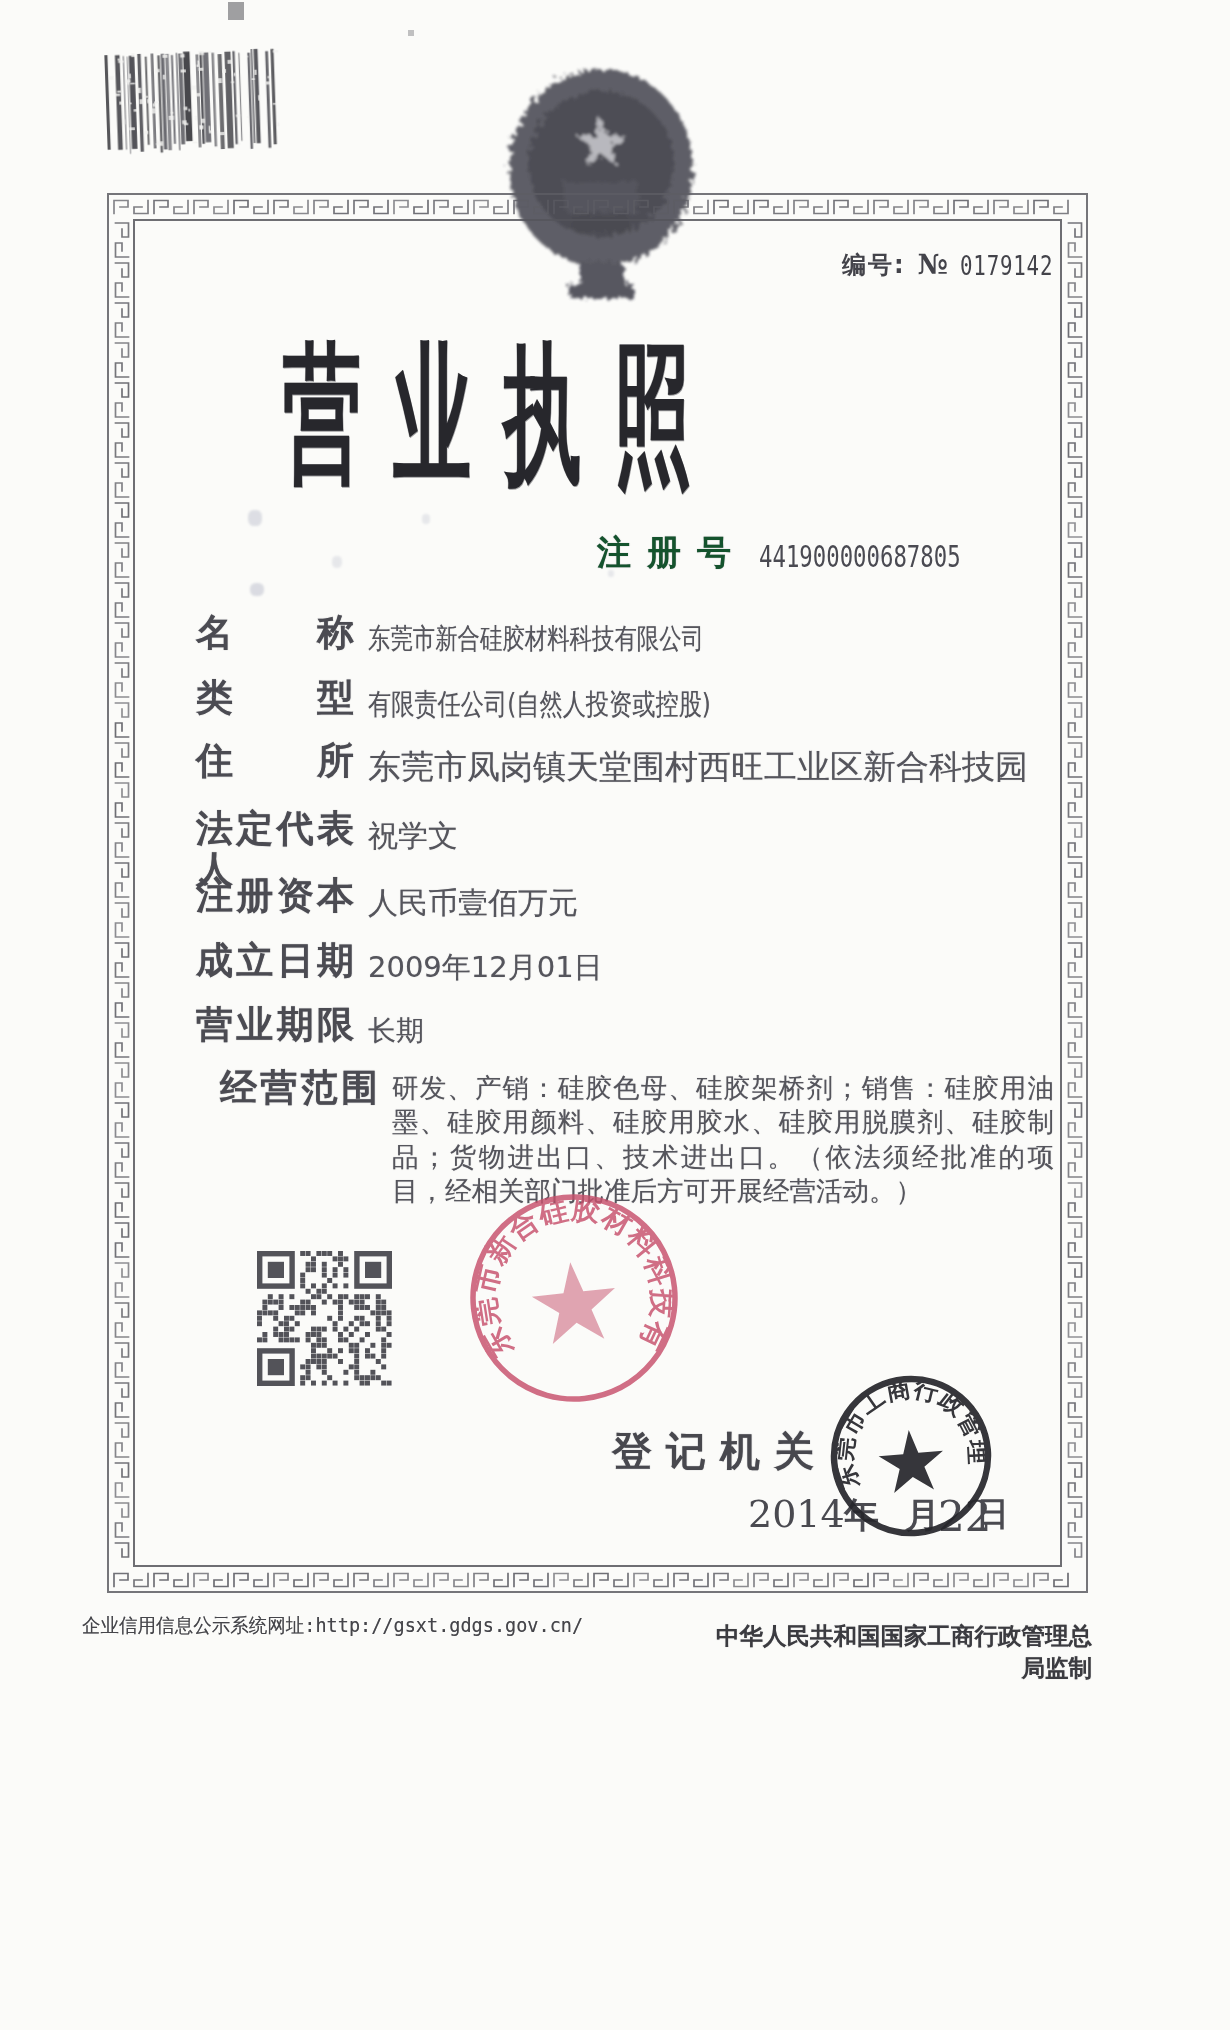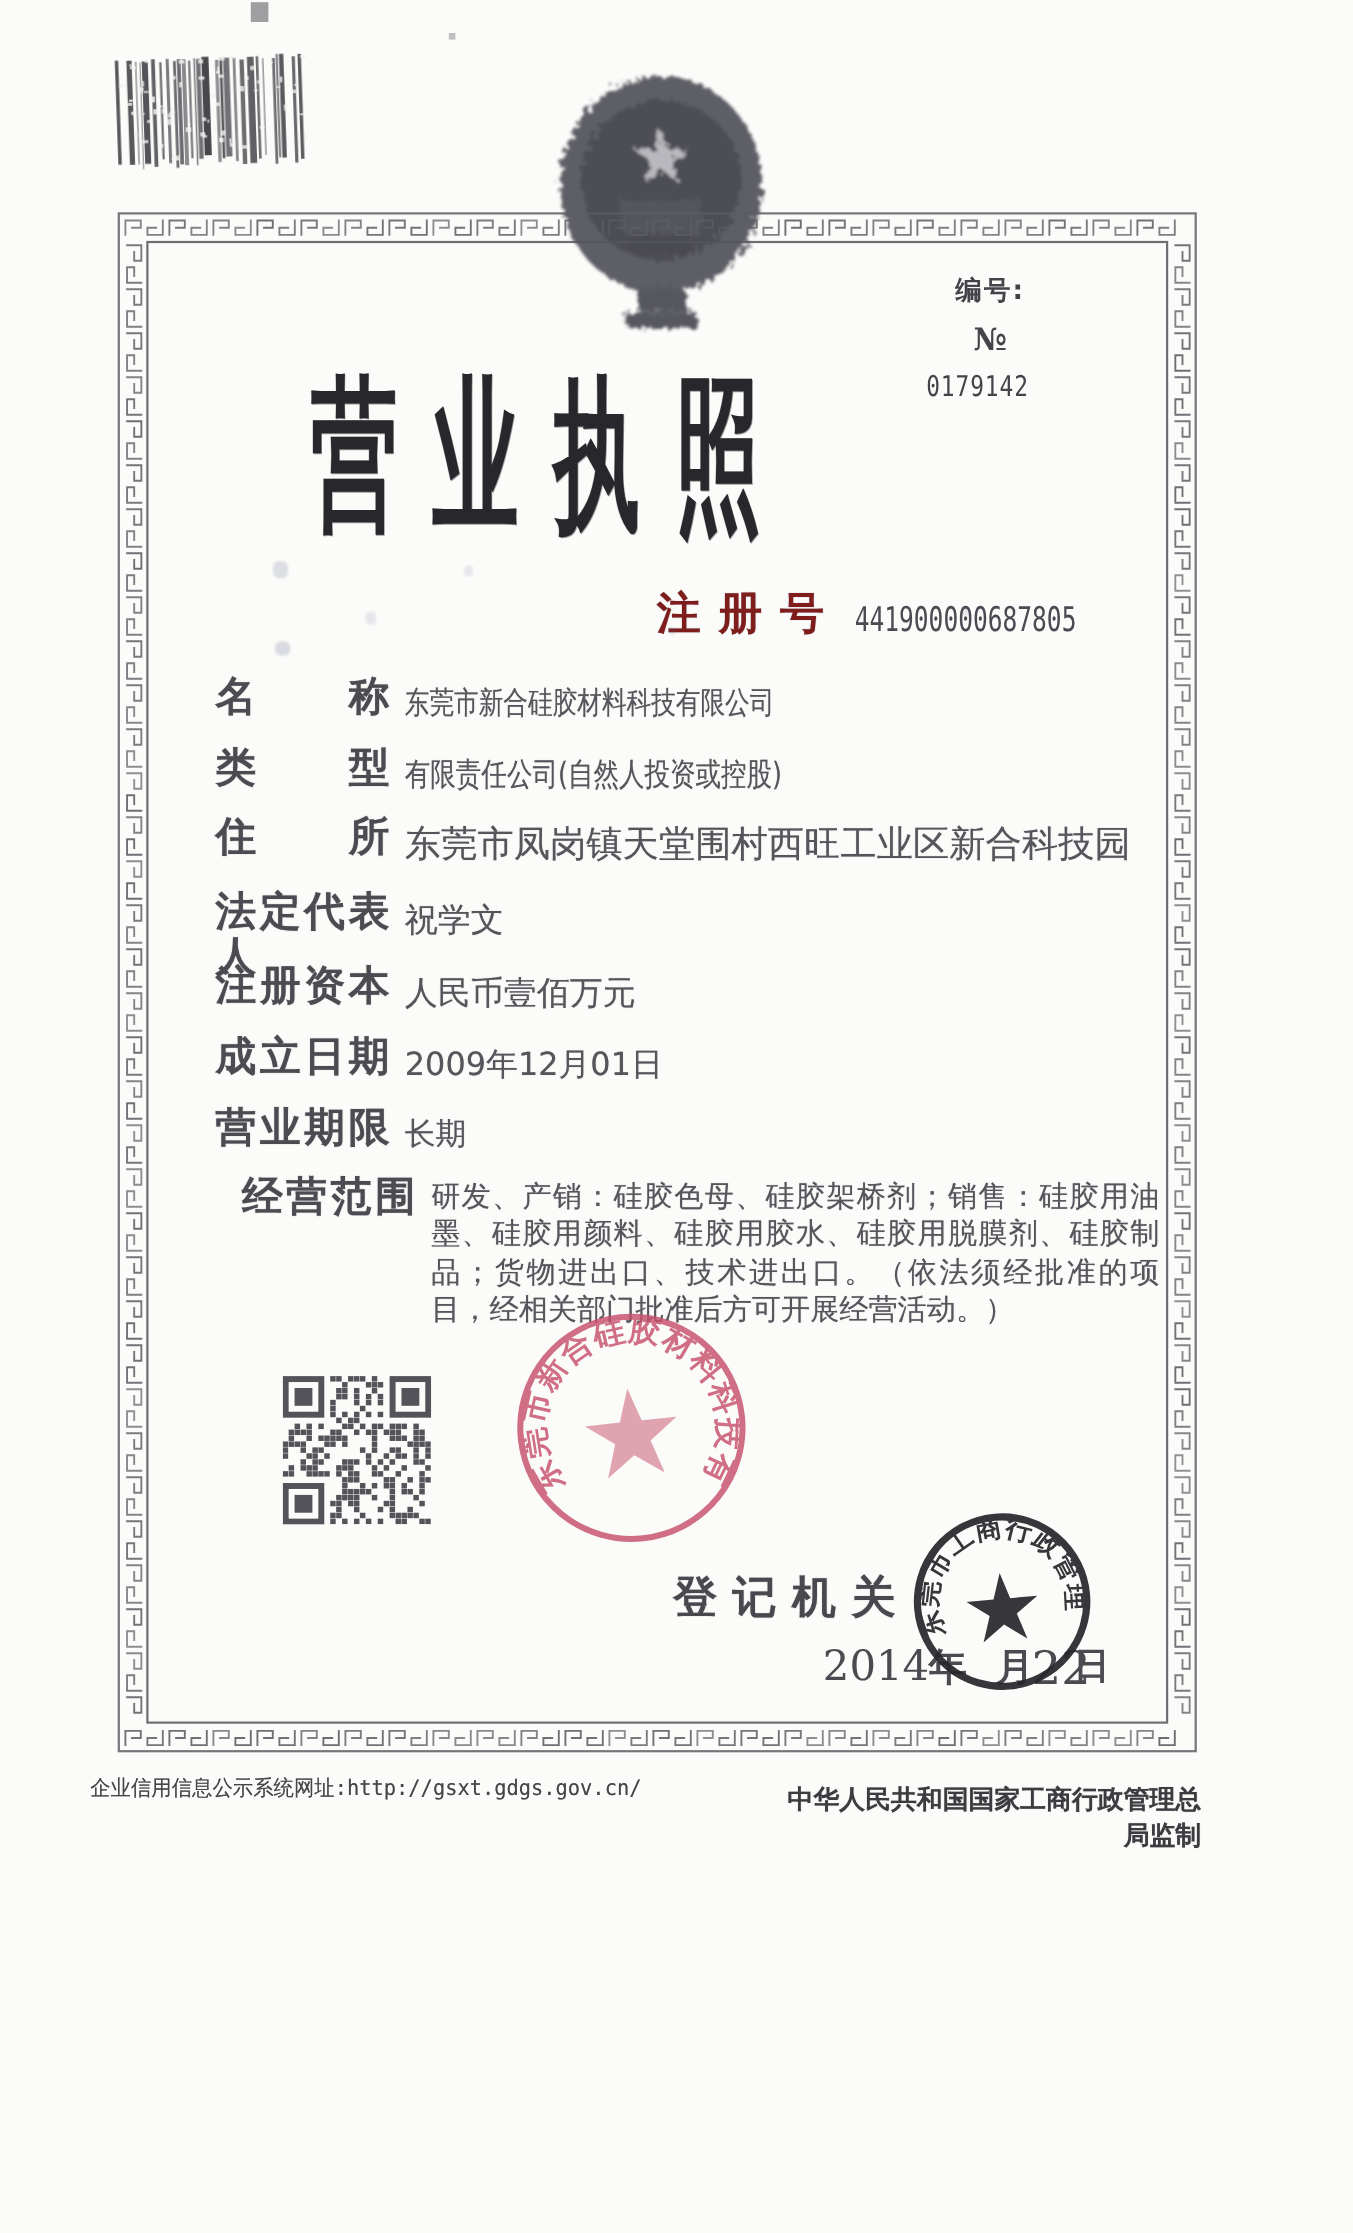--- a/index.html
+++ b/index.html
@@ -25,34 +25,34 @@
   .frame-inner{position:absolute;left:133px;top:219px;width:929px;height:1348px;
                border:2.5px solid #55555c;opacity:.85;}
   .strip{position:absolute;overflow:hidden;opacity:.9;}
   .strip-top{left:111px;top:196px;width:973px;height:22px;}
   .strip-bottom{left:111px;top:1569px;width:973px;height:22px;}
   .strip-left{left:111px;top:220px;width:22px;height:1344px;}
   .strip-right{left:1064px;top:220px;width:22px;height:1344px;}
   .strip-v svg{position:absolute;left:22px;top:0;transform:rotate(90deg);transform-origin:0 0;}
 
   
-  .serial{position:absolute;left:842px;top:248px;display:flex;align-items:center;gap:12px;color:#43434a;flex-direction:column;}
+  .serial{position:absolute;left:842px;top:248px;display:flex;align-items:flex-end;gap:12px;color:#43434a;}
   .serial-label{font-size:24px;font-weight:600;letter-spacing:2px;}
   .serial-nosign{font-size:28px;font-weight:800;font-family:"DejaVu Serif",serif;}
   .serial-digits{font-size:26px;font-family:"DejaVu Sans Mono",monospace;
                  transform:scaleX(.8);transform-origin:left bottom;letter-spacing:1px;}
 
   .doc-title{position:absolute;left:283px;top:336px;font-size:150px;font-weight:800;
              color:#2b2b30;letter-spacing:62px;white-space:nowrap;line-height:1.05;
              transform:scaleX(.52);transform-origin:left top;
              text-shadow:1px 1px 0 rgba(45,45,50,.45),-1px 0 0 rgba(60,60,65,.35);
              filter:blur(.4px) contrast(1.05);}
 
   .regno-line{position:absolute;left:597px;top:530px;display:flex;align-items:baseline;}
-  .regno-label{font-size:40px;font-weight:600;letter-spacing:16px;color:#7f1d1d;
+  .regno-label{font-size:34px;font-weight:600;letter-spacing:16px;color:#14532d;
                text-shadow:0 0 1px rgba(70,70,80,.55);}
   .regno-value{font-size:31px;font-family:"DejaVu Sans Mono",monospace;color:#4a4a52;
                margin-left:12px;transform:scaleX(.72);transform-origin:left bottom;
                position:relative;top:3px;}
 
   .field-row{position:absolute;left:196px;display:flex;align-items:flex-start;}
   .flabel{width:158px;font-size:37px;font-weight:600;color:#4b4b52;
           text-align:justify;text-align-last:justify;line-height:1.1;
           text-shadow:0 0 1px rgba(75,75,85,.6);flex:none;}
   .fvalue{margin-left:14px;color:#55555c;text-shadow:0 0 .8px rgba(85,85,95,.5);

